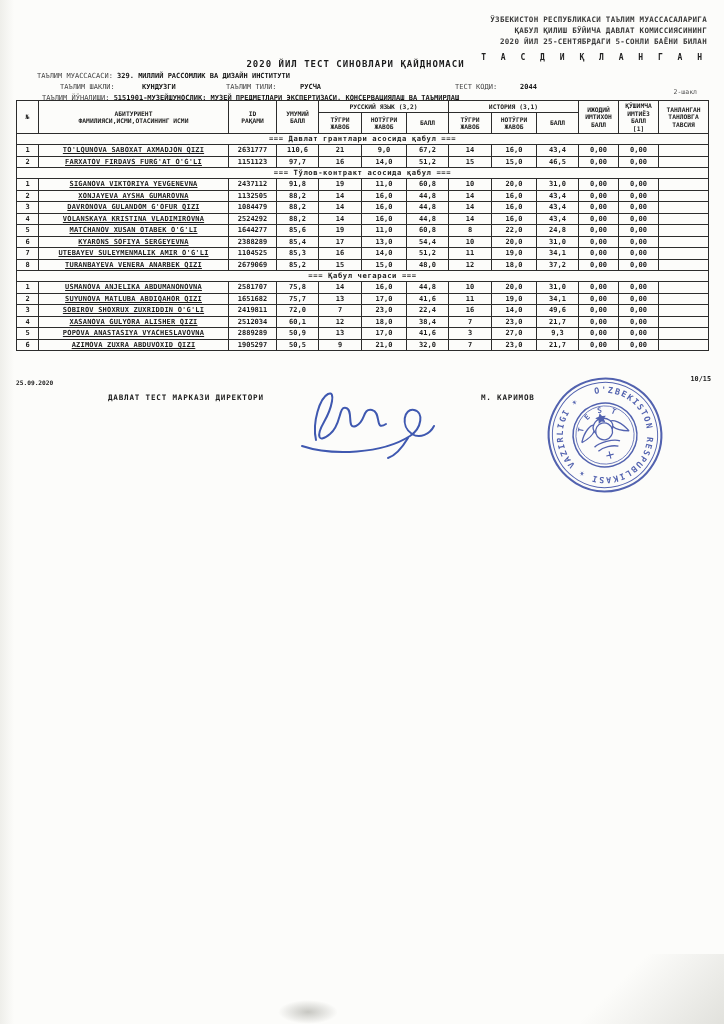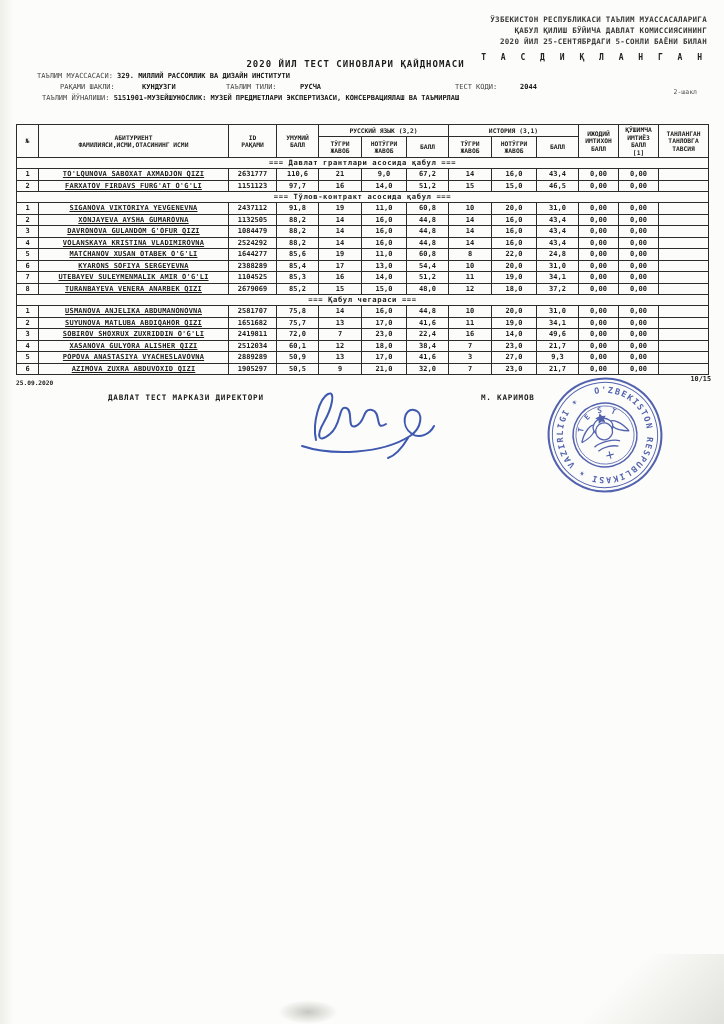--- a/index.html
+++ b/index.html
@@ -20,21 +20,21 @@
 
   .doc-title{position:absolute;top:59px;left:0;width:711px;text-align:center;
       font-size:9px;font-weight:700;letter-spacing:1px;}
 
   .meta-line{position:absolute;font-size:7px;line-height:10px;white-space:nowrap;}
   .meta-label{font-weight:400;color:#444;}
   .meta-value{font-weight:700;color:#161616;}
   .form-code{position:absolute;top:88px;right:34px;font-size:6.5px;color:#555;}
 
   
-  table.results{position:absolute;left:16px;top:124px;width:692px;border-collapse:collapse;
+  table.results{position:absolute;left:16px;top:100px;width:692px;border-collapse:collapse;
       table-layout:fixed;border:1.5px solid #1a1a1a;}
   table.results th,table.results td{border:1px solid #2c2c2c;padding:0 2px;overflow:hidden;}
   table.results th{font-size:6.3px;font-weight:700;text-align:center;white-space:pre-line;
       line-height:7.5px;padding:1px 1px;vertical-align:middle;}
   table.results td{font-size:7px;font-weight:700;text-align:center;height:10.5px;
       line-height:10.5px;white-space:nowrap;}
   td.cell-name{text-align:left;font-size:6.4px;padding-left:4px;letter-spacing:.2px;text-decoration:underline;}
   tr.section-row td{font-size:7.2px;font-weight:700;letter-spacing:.6px;height:10px;line-height:10px;}
 
   
@@ -61,21 +61,21 @@
   </div>
 
   <div class="doc-title">2020 ЙИЛ ТЕСТ СИНОВЛАРИ ҚАЙДНОМАСИ</div>
   <div class="form-code">2-шакл</div>
 
   <div class="meta-line" style="top:71px;left:37px;">
     <span class="meta-label">ТАЪЛИМ МУАССАСАСИ:</span>
     <span class="meta-value">329. МИЛЛИЙ РАССОМЛИК ВА ДИЗАЙН ИНСТИТУТИ</span>
   </div>
   <div class="meta-line" style="top:82px;left:0;width:724px;">
-    <span style="position:absolute;left:60px;" class="meta-label">РАҚАМИ ШАКЛИ:</span>
+    <span style="position:absolute;left:60px;" class="meta-label">ТАЪЛИМ ШАКЛИ:</span>
     <span style="position:absolute;left:142px;" class="meta-value">КУНДУЗГИ</span>
     <span style="position:absolute;left:226px;" class="meta-label">ТАЪЛИМ ТИЛИ:</span>
     <span style="position:absolute;left:300px;" class="meta-value">РУСЧА</span>
     <span style="position:absolute;left:455px;" class="meta-label">ТЕСТ КОДИ:</span>
     <span style="position:absolute;left:520px;" class="meta-value">2044</span>
   </div>
   <div class="meta-line" style="top:93px;left:42px;">
     <span class="meta-label">ТАЪЛИМ ЙЎНАЛИШИ:</span>
     <span class="meta-value">5151901-МУЗЕЙШУНОСЛИК: МУЗЕЙ ПРЕДМЕТЛАРИ ЭКСПЕРТИЗАСИ, КОНСЕРВАЦИЯЛАШ ВА ТАЪМИРЛАШ</span>
   </div>

